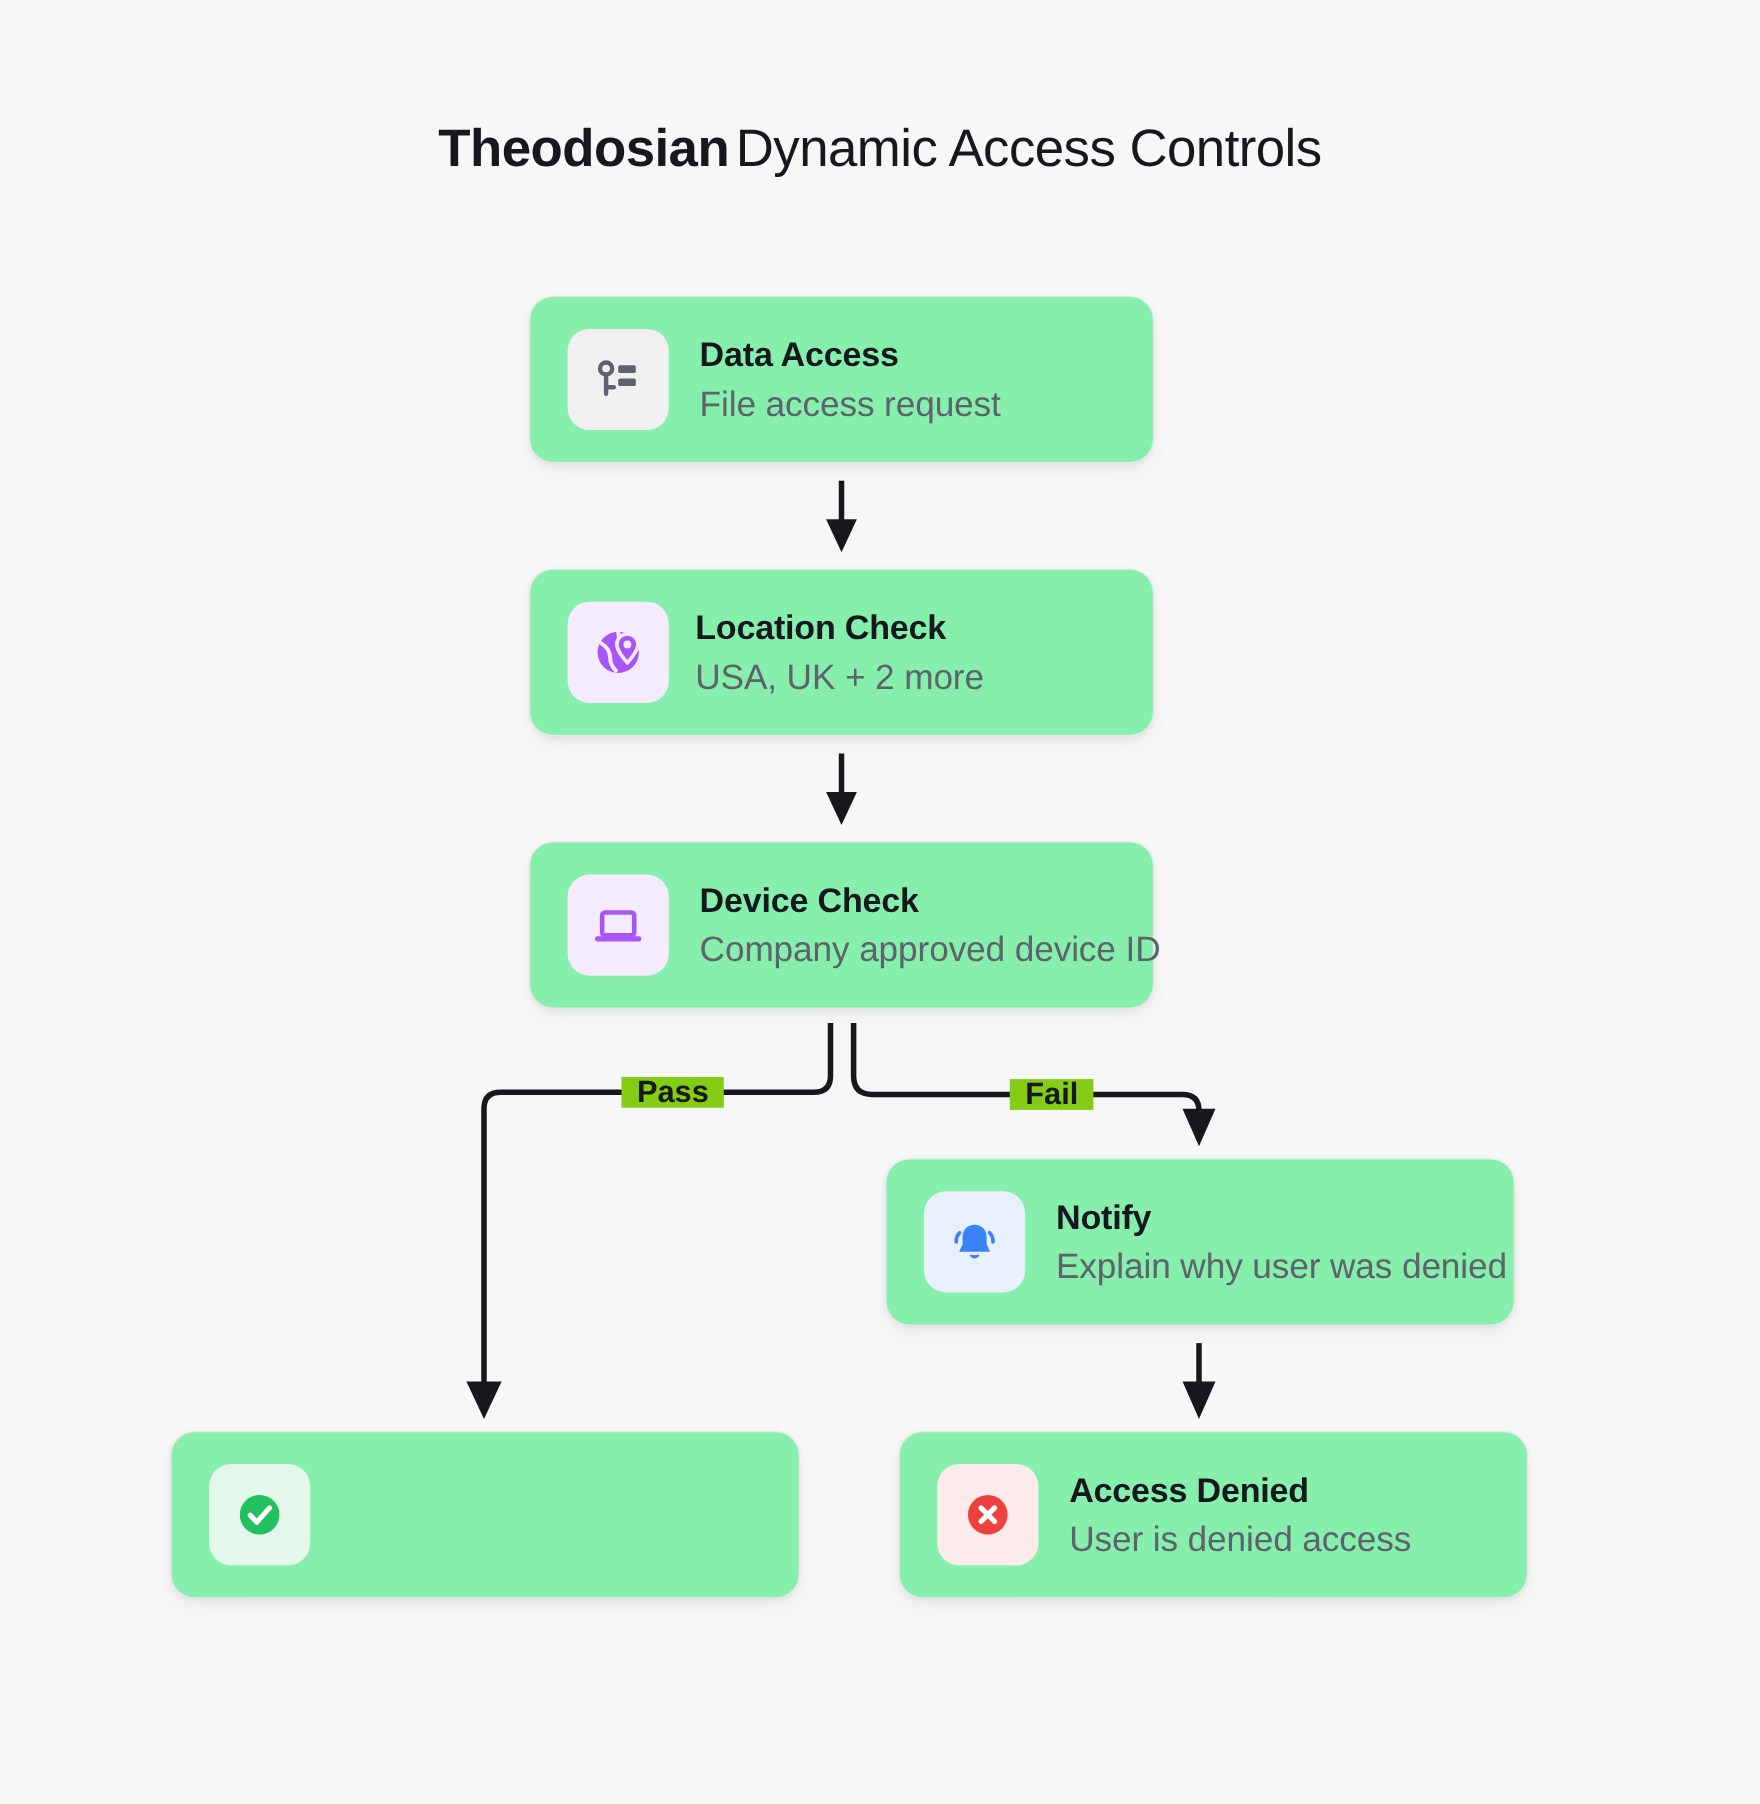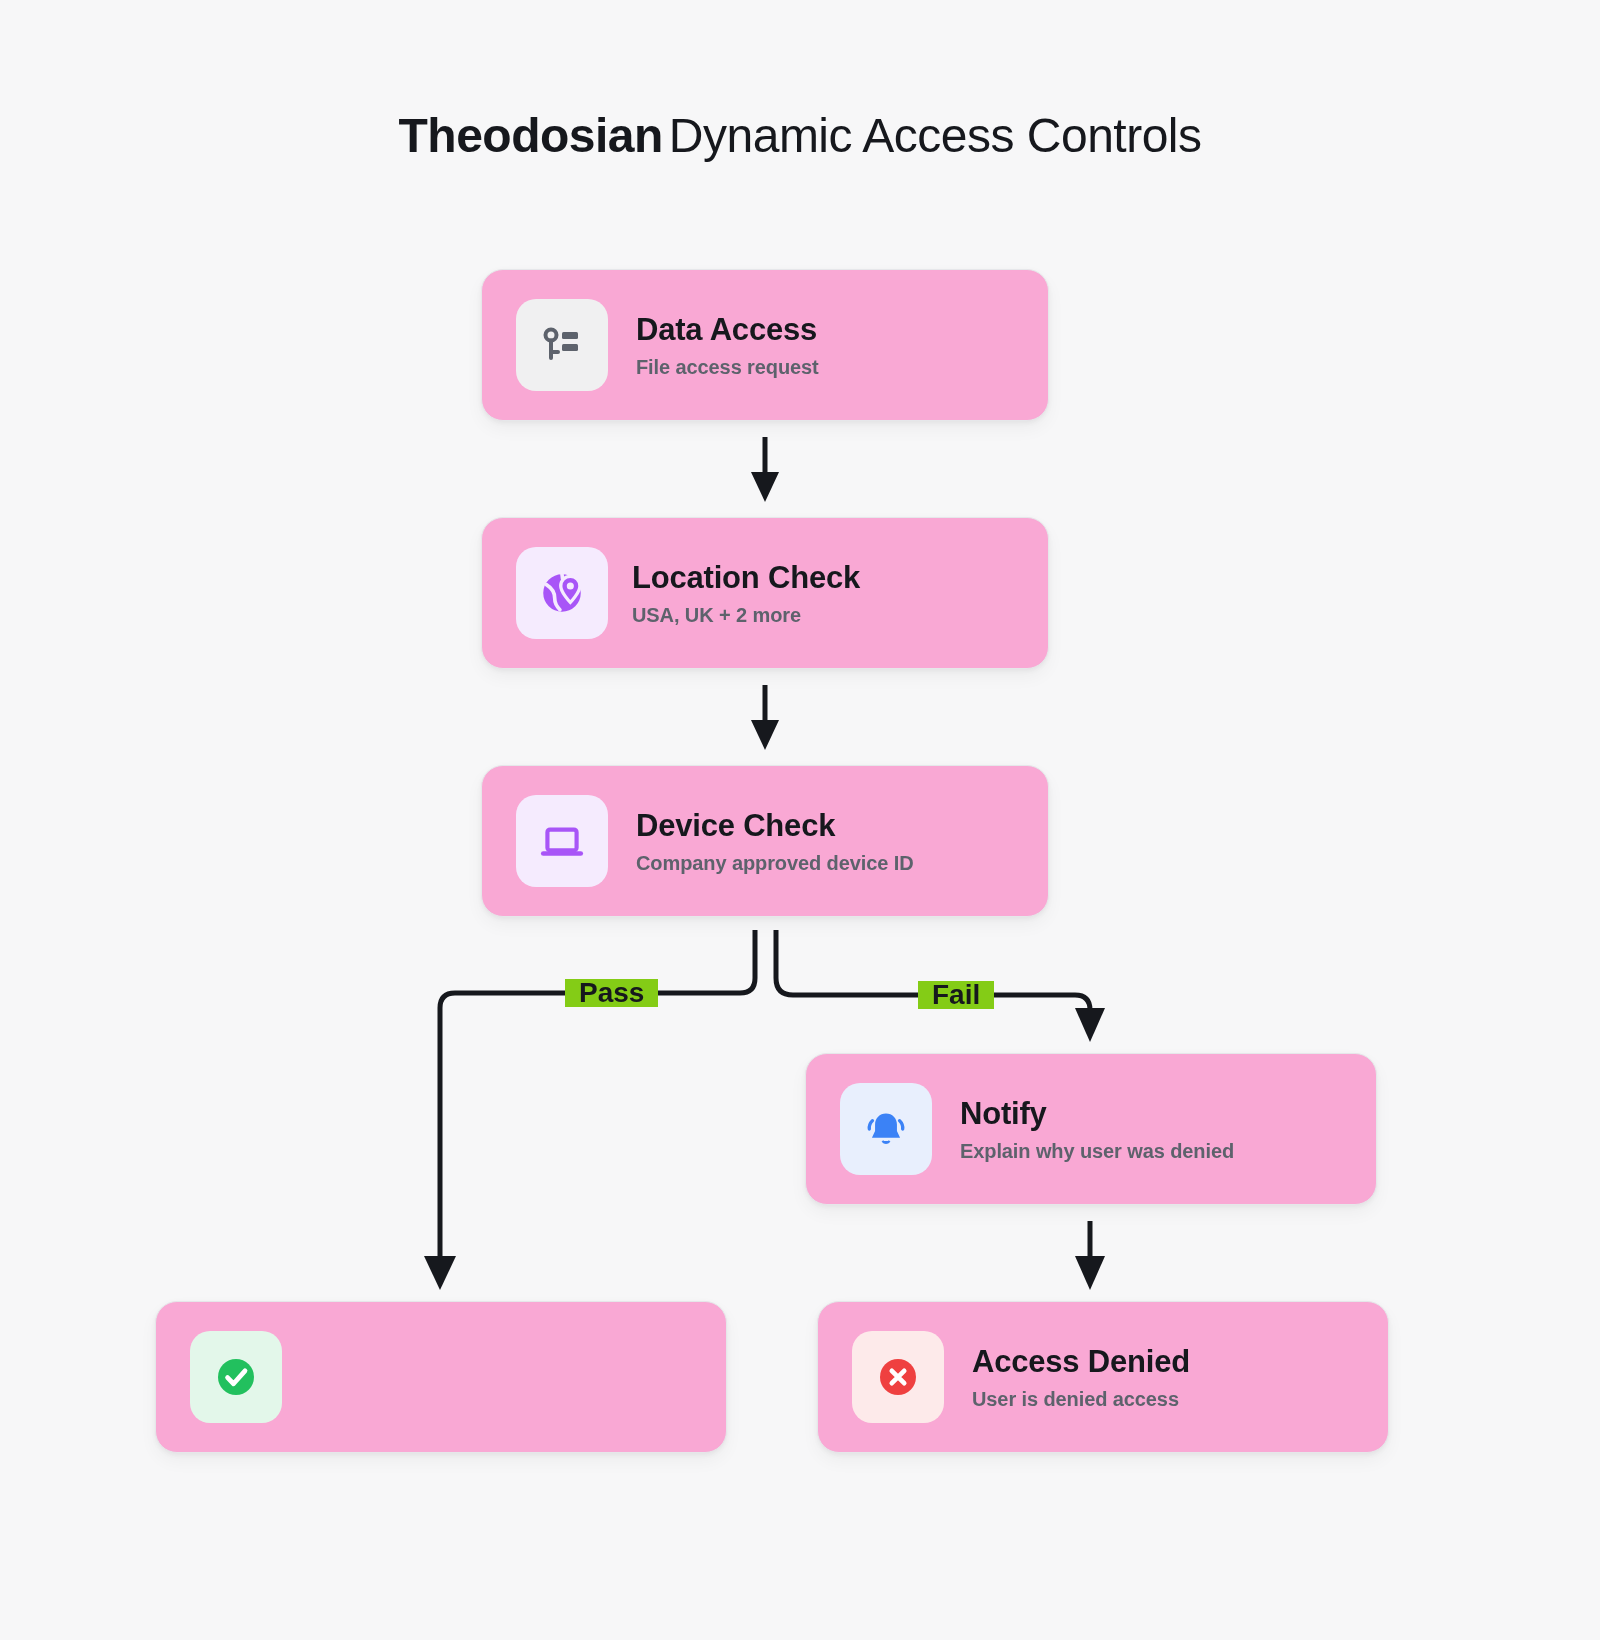--- a/index.html
+++ b/index.html
@@ -40,21 +40,21 @@
     position: absolute;
     top: 0; left: 0;
     width: 1600px;
     height: 1640px;
     pointer-events: none;
   }
 
   
   .card {
     position: absolute;
-    background: #f9a8d4;
+    background: #86efac;
     border: 1.5px solid #e6e7ea;
     border-radius: 22px;
     box-shadow: 0 2px 5px rgba(16,18,24,0.05), 0 8px 18px rgba(16,18,24,0.045);
     display: flex;
     align-items: center;
     padding: 0 34px;
     gap: 28px;
   }
 
   .icon-tile {
@@ -70,22 +70,22 @@
   .card-text { display: flex; flex-direction: column; gap: 8px; }
 
   .card-title {
     font-size: 31px;
     font-weight: 700;
     color: #16181d;
     letter-spacing: -0.2px;
     white-space: nowrap;
   }
   .card-sub {
-    font-size: 20px;
-    font-weight: 700;
+    font-size: 32px;
+    font-weight: 400;
     color: #5d626c;
     letter-spacing: -0.1px;
     white-space: nowrap;
   }
 
   
   #card-data-access   { left: 481px;  top: 269px;  width: 568px; height: 152px; }
   #card-location      { left: 481px;  top: 517px;  width: 568px; height: 152px; gap: 24px; }
   #card-device        { left: 481px;  top: 765px;  width: 568px; height: 152px; }
   #card-notify        { left: 805px;  top: 1053px; width: 572px; height: 152px; }

